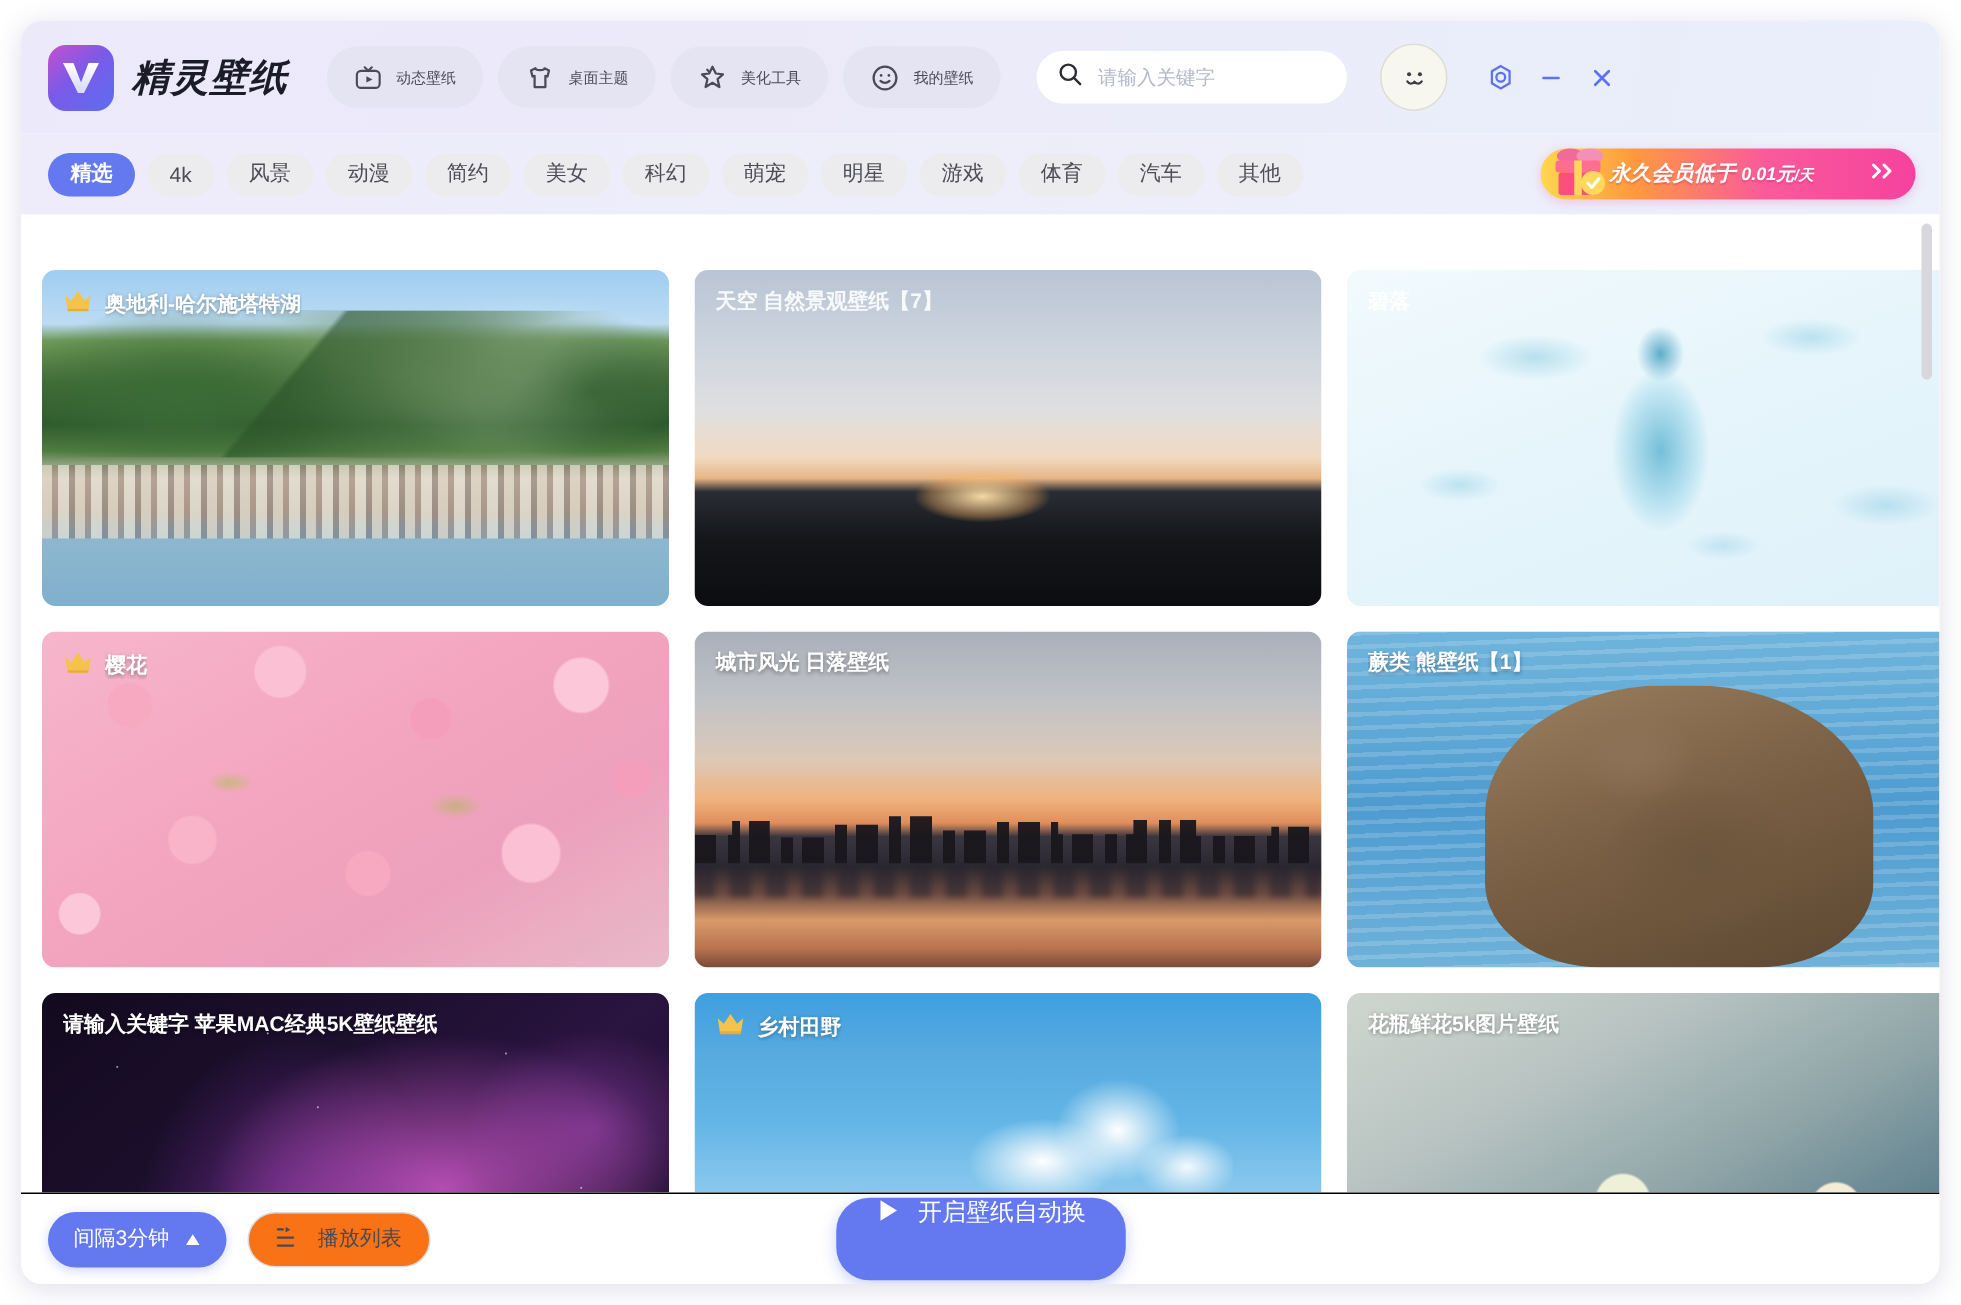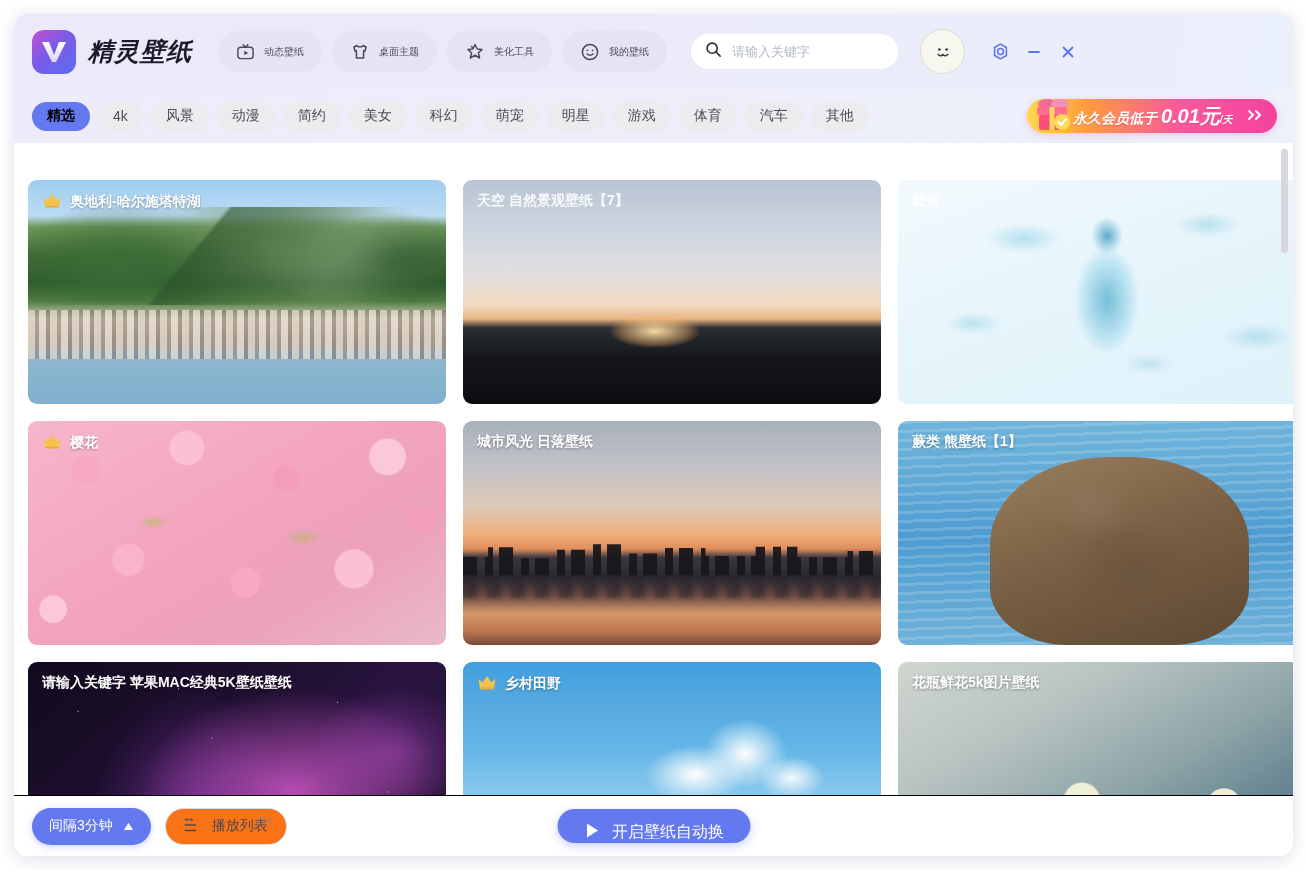--- a/index.html
+++ b/index.html
@@ -132,21 +132,21 @@
     border-radius: 15px;
     background: #ececee;
     color: #4d4d58;
     font-size: 14px;
     display: flex; align-items: center;
     cursor: pointer;
     white-space: nowrap;
   }
   .chip.active {
     background: #6479f0;
-    color: #000000;
+    color: #ffffff;
     font-weight: bold;
   }
   .vip-banner {
     position: absolute;
     right: 16px; top: 50%;
     transform: translateY(-50%);
     height: 34px;
     width: 250px;
     border-radius: 17px;
     background: linear-gradient(90deg,#ffd84d 0%,#ff9b3d 24%,#fa5a9b 60%,#f5429e 100%);
@@ -163,21 +163,21 @@
     width: 44px; height: 42px;
   }
   .vip-text {
     color: #fff;
     font-size: 14px;
     font-weight: bold;
     font-style: italic;
     white-space: nowrap;
     text-shadow: 0 1px 1px rgba(180,30,90,0.30);
   }
-  .vip-text .price { font-size: 20px; }
+  .vip-text .price { font-size: 12px; }
   .vip-text .unit { font-size: 10px; }
   .vip-arrows {
     margin-left: auto;
     color: #fff;
     font-size: 15px;
     font-weight: bold;
     letter-spacing: -3px;
     padding-left: 8px;
   }
 
@@ -450,27 +450,27 @@
     background: #f97316;
     color: #4a4a55;
     font-size: 14px;
     display: flex; align-items: center; gap: 10px;
     cursor: pointer;
   }
   .btn-autoswitch {
     position: absolute;
     left: 50%; top: 50%;
     transform: translate(-50%,-50%);
-    height: 34px;
+    height: 55px;
     padding: 0 26px;
     border-radius: 22px;
     background: #6479f0;
     color: #fff;
     font-size: 16px;
-    display: flex; align-items: flex-end; gap: 12px;
+    display: flex; align-items: flex-start; gap: 12px;
     cursor: pointer;
     box-shadow: 0 3px 10px rgba(100,121,240,0.35);
   }
 </style>
 </head>
 <body>
 
 <div id="app-window">
 
   <div class="header">

